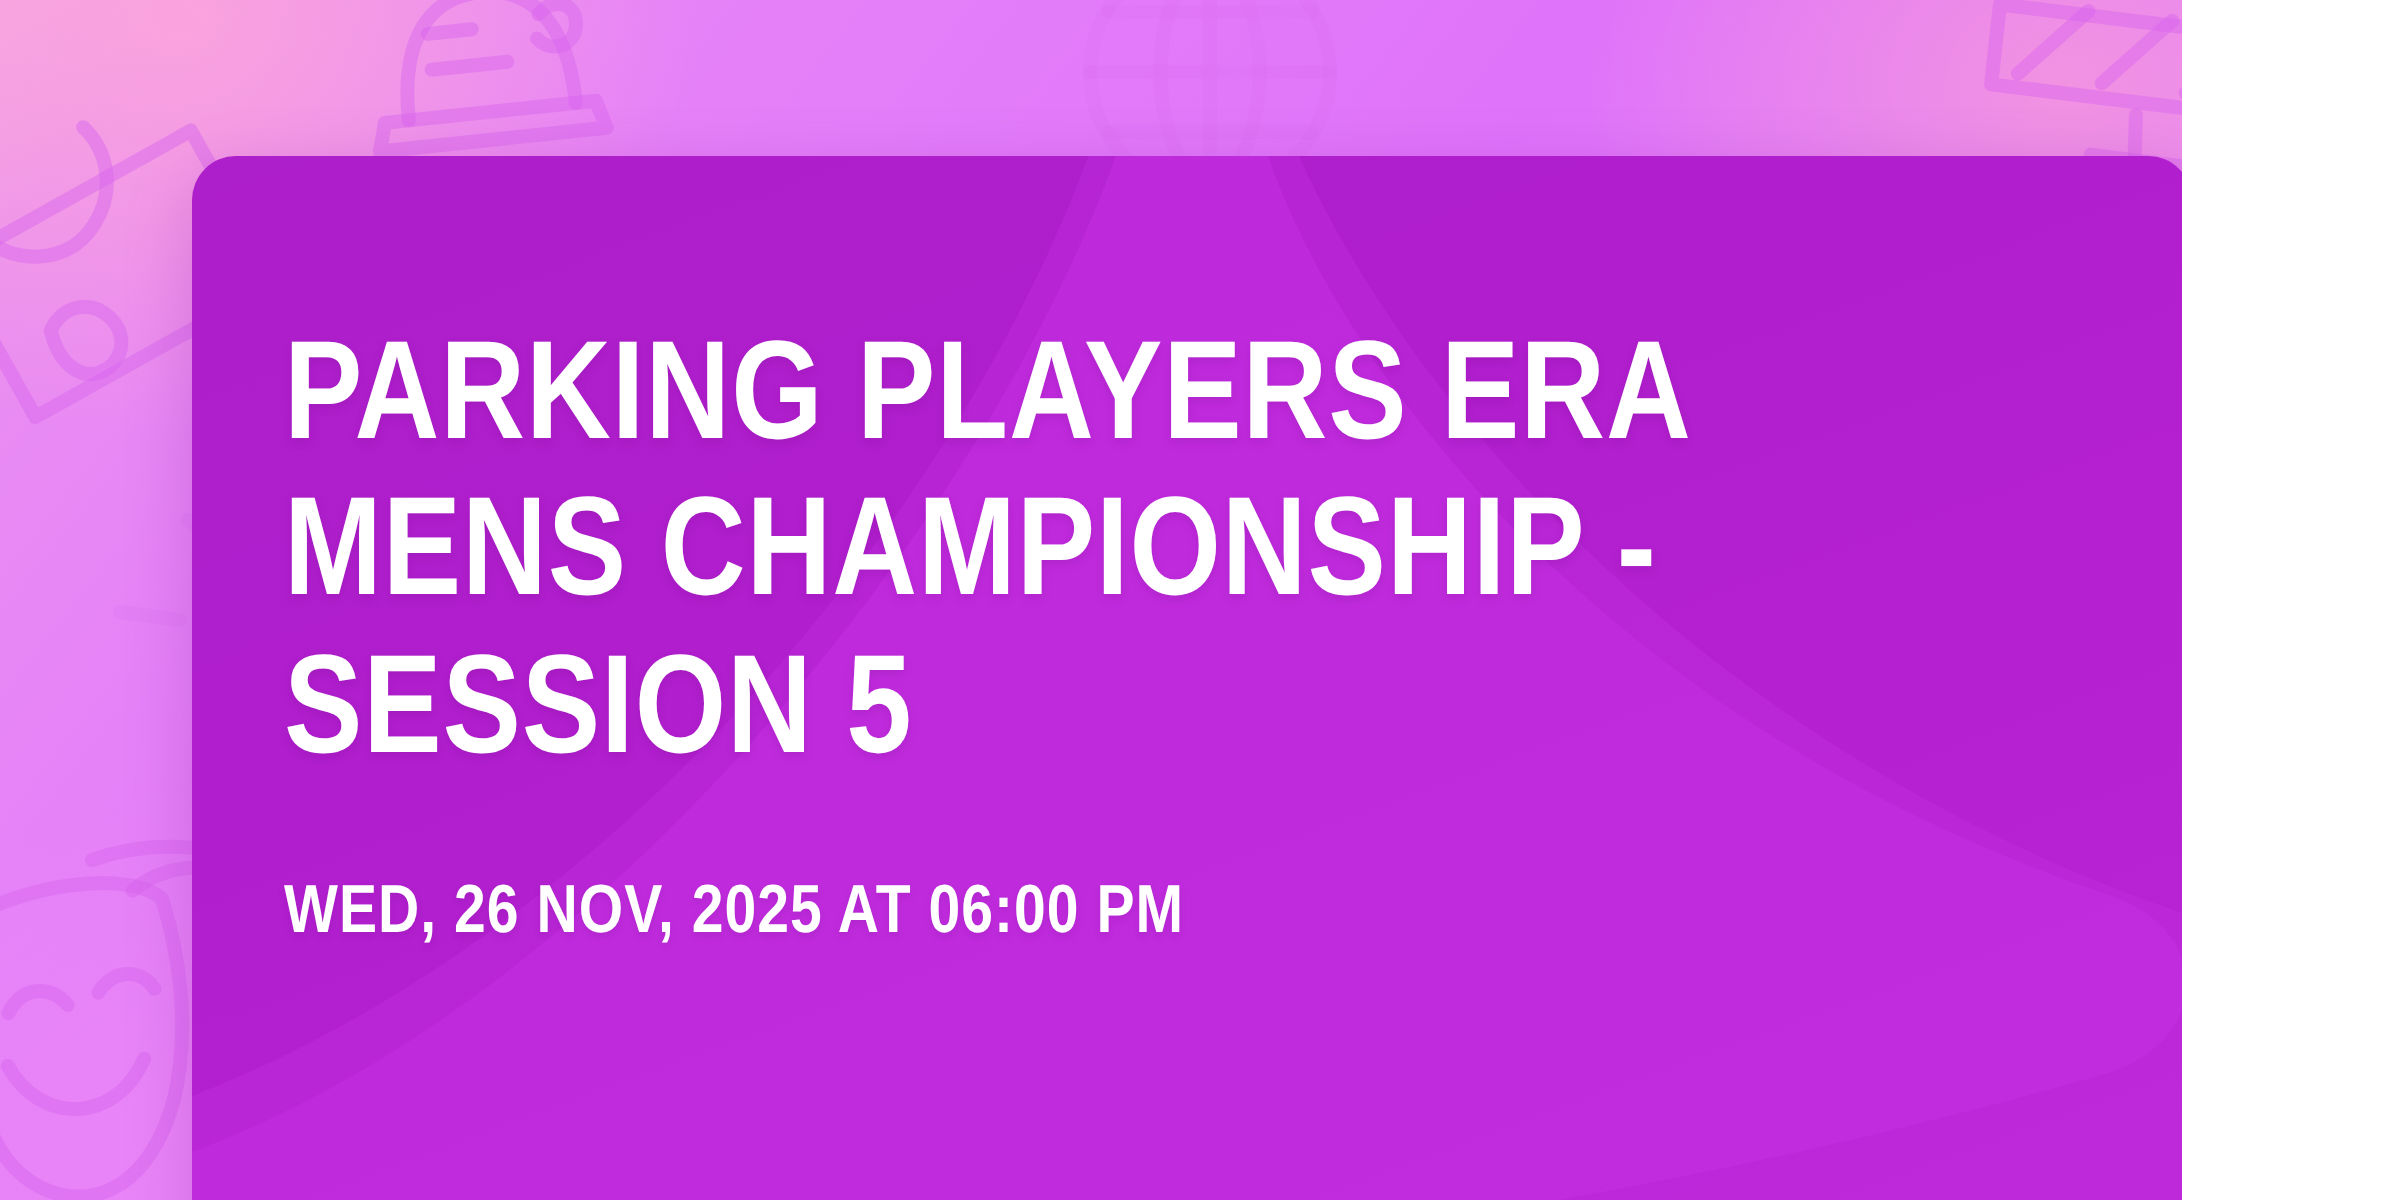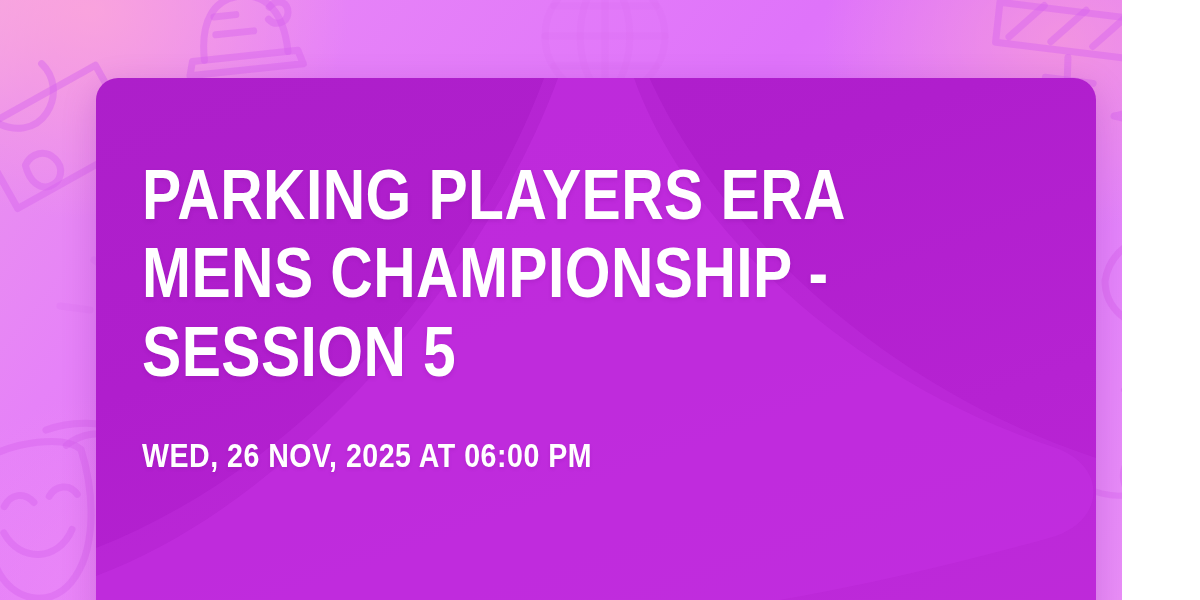--- a/index.html
+++ b/index.html
@@ -14,21 +14,20 @@
     overflow: hidden;
     font-family: "Liberation Sans", sans-serif;
   }
 
   .banner {
     position: relative;
     width: 1091px;
     height: 600px;
     overflow: hidden;
     background: linear-gradient(128deg, #f0a0e8 0%, #e98ff0 6%, #e682f8 22%, #df73fa 52%, #e382fb 78%, #e98ef7 100%);
-    padding-left: 31px;
   }
 
   
   .bg-bloom-tl {
     position: absolute;
     left: -170px;
     top: -200px;
     width: 520px;
     height: 420px;
     border-radius: 50%;

